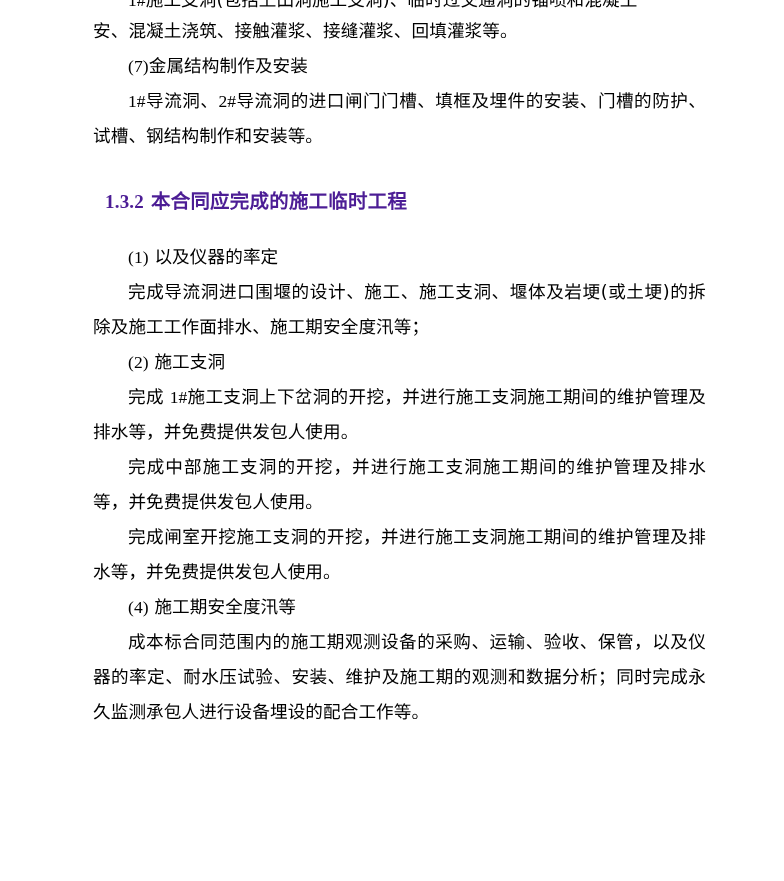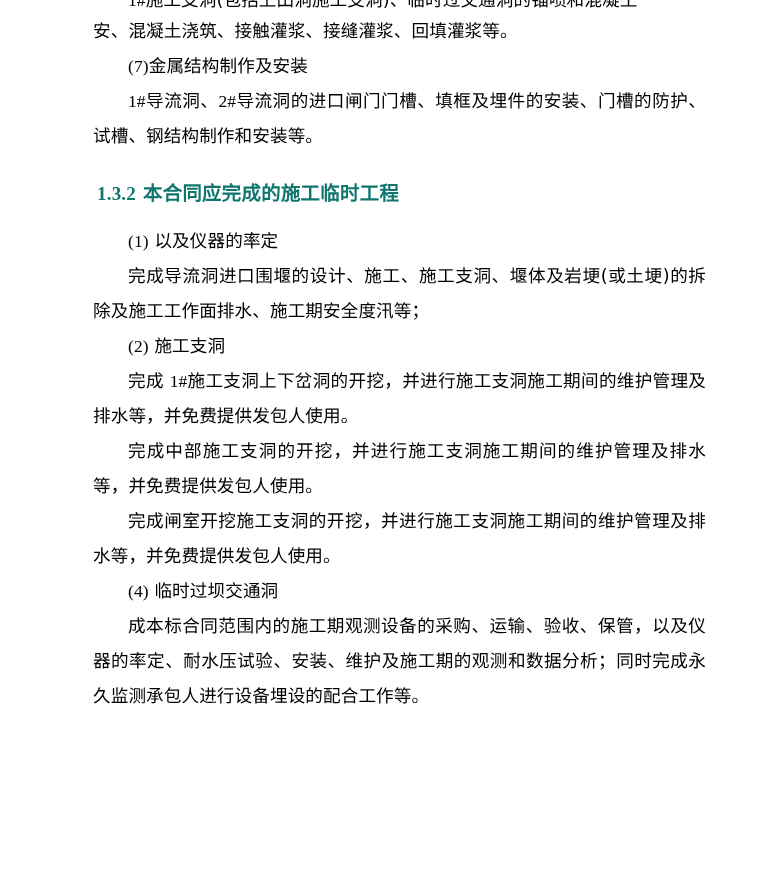--- a/index.html
+++ b/index.html
@@ -59,27 +59,27 @@
     overflow: hidden;
   }
   .clipped-line .para {
     text-indent: 35px;
     white-space: nowrap;
     font-size: 17.6px;
     line-height: 28px;
   }
 
   h2.heading {
-    margin: 4px;
+    margin: 12px;
     font-size: 19.5px;
     line-height: 35px;
     font-weight: bold;
     letter-spacing: 0.2px;
     font-family: "DejaVu Sans", "Liberation Sans", sans-serif;
-    color: #0f766e;
+    color: #4c1d95;
   }
   h2.heading .numeral {
     font-family: "Liberation Serif", "DejaVu Serif", serif;
     font-weight: bold;
     font-size: 19px;
   }
 
   
   .lat {
     font-family: "Liberation Serif", "DejaVu Serif", serif;
@@ -126,18 +126,18 @@
     <p class="para indent"><span class="marker">(2)</span><span>&nbsp;</span><span>施工支洞</span></p>
 
     <p class="para indent">完成 <span class="lat">1#</span>施工支洞上下岔洞的开挖，并进行施工支洞施工期间的维护管理及排水等，并免费提供发包人使用。</p>
 
     <p class="para indent">完成中部施工支洞的开挖，并进行施工支洞施工期间的维护管理及排水等，并免费提供发包人使用。</p>
 
     <p class="para indent">完成闸室开挖施工支洞的开挖，并进行施工支洞施工期间的维护管理及排水等，并免费提供发包人使用。</p>
 
 
 
-    <p class="para indent"><span class="marker">(4)</span><span>&nbsp;</span><span>临时过坝交通洞</span></p>
+    <p class="para indent"><span class="marker">(4)</span><span>&nbsp;</span><span>施工期安全度汛等</span></p>
 
     <p class="para indent">成本标合同范围内的施工期观测设备的采购、运输、验收、保管，以及仪器的率定、耐水压试验、安装、维护及施工期的观测和数据分析；同时完成永久监测承包人进行设备埋设的配合工作等。</p>
 
   </div>
 </div>
 
 </body></html>

